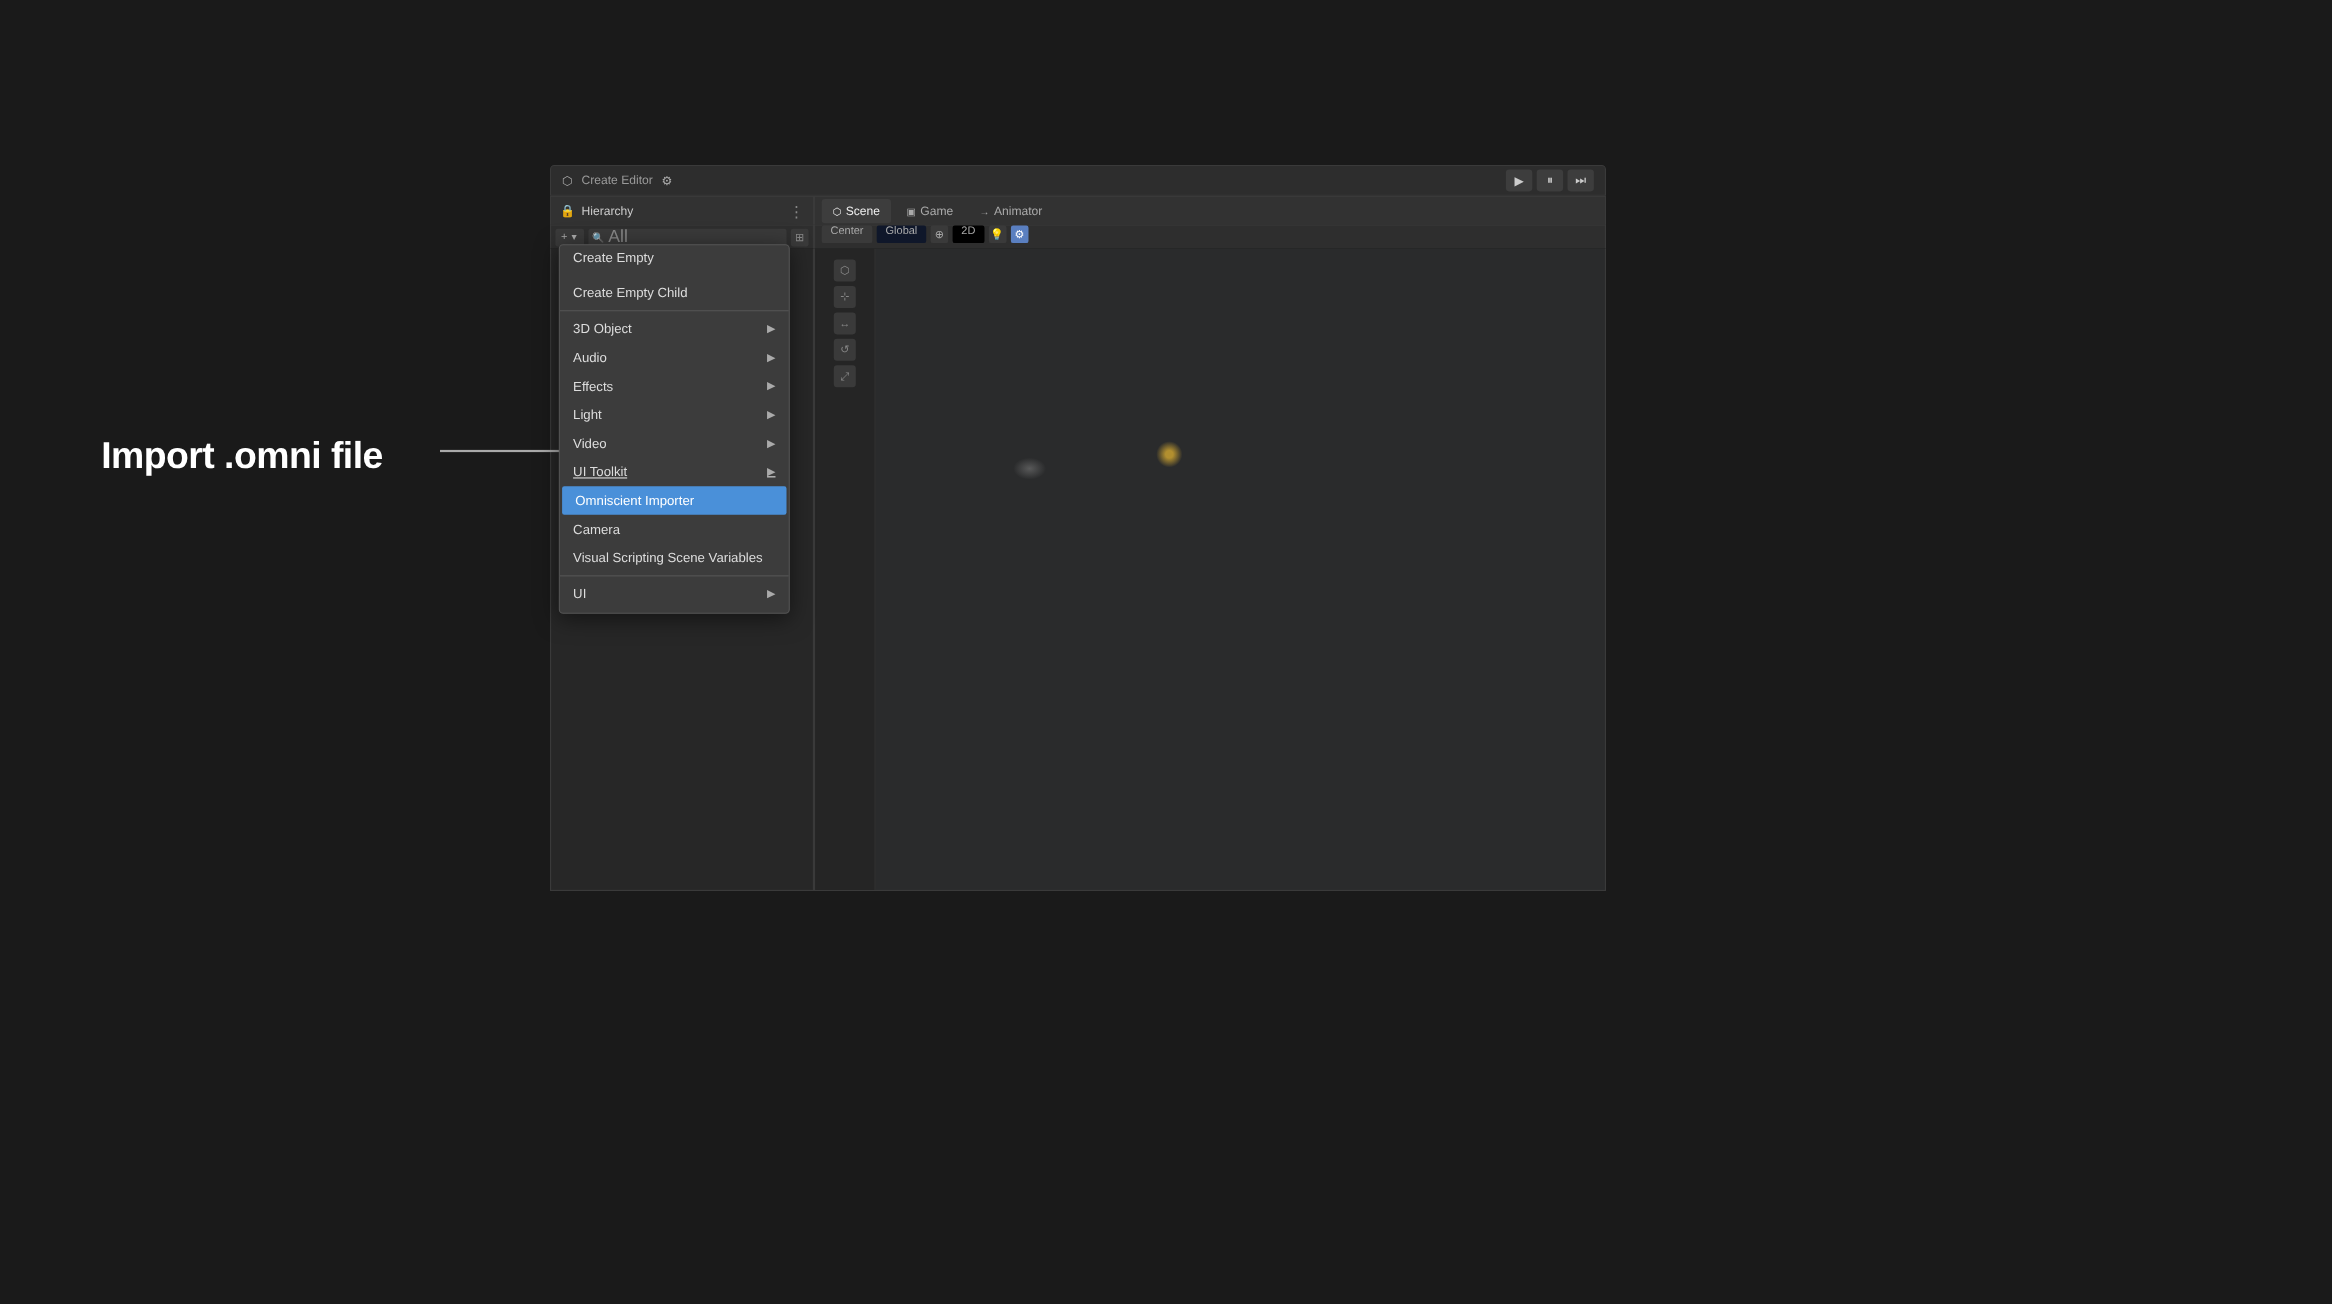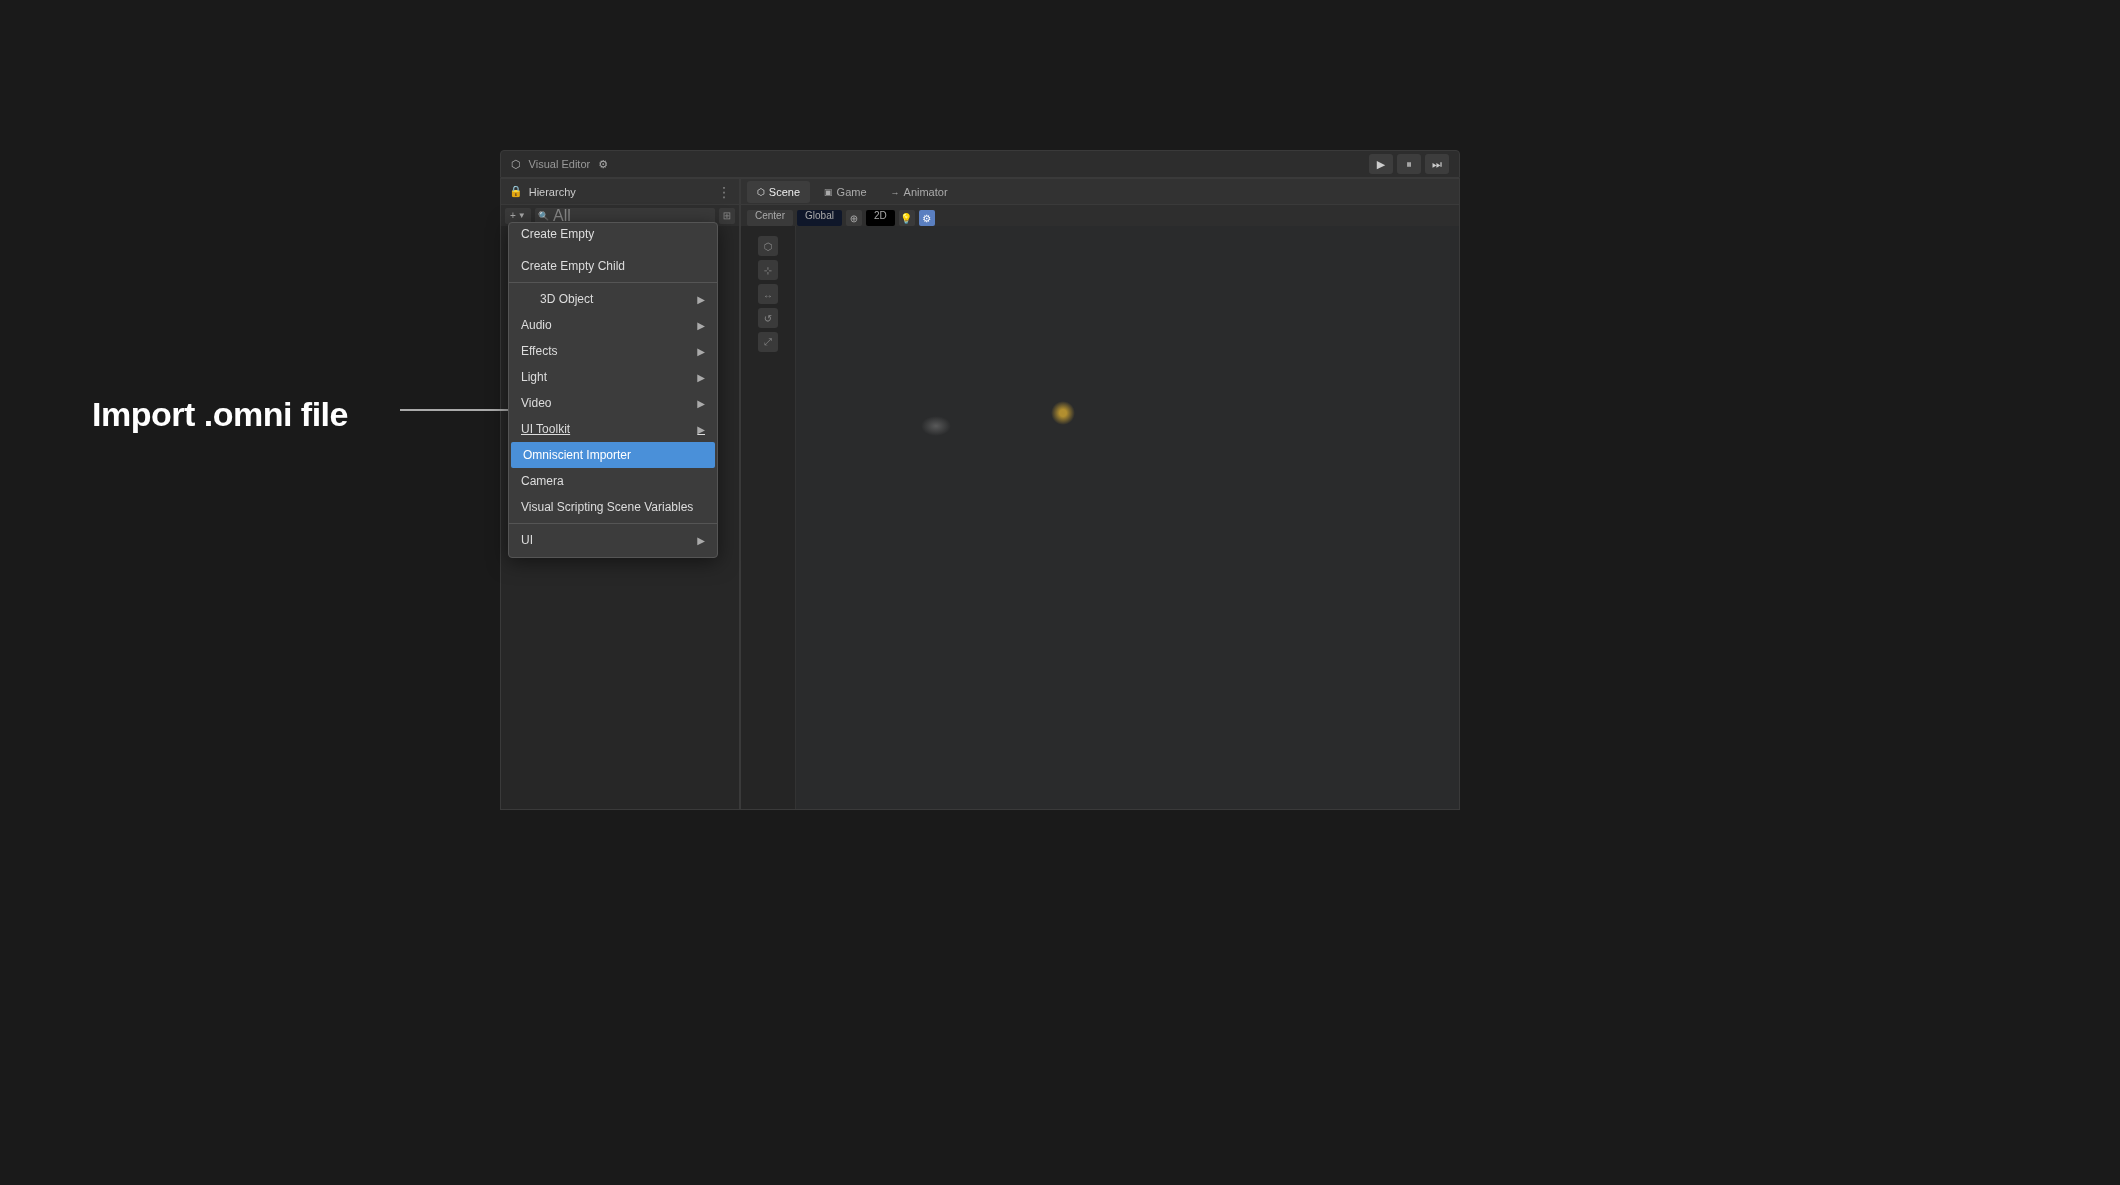--- a/index.html
+++ b/index.html
@@ -15,21 +15,21 @@
 
     .toolbar-spacer { flex: 1; }
   </style>
 </head>
 <body>
 
 <div style="position:absolute;top:0;left:0;width:2120px;height:1185px;background:#1a1a1a;"></div>
 
 <div style="position:absolute;top:150px;left:500px;width:960px;height:28px;background:#2d2d2d;border-radius:4px 4px 0 0;border:1px solid #3a3a3a;display:flex;align-items:center;padding:0 10px;gap:8px;">
   <span style="font-size:11px;color:#aaa;">⬡</span>
-  <span style="font-size:11px;color:#999;">Visual Editor</span>
+  <span style="font-size:11px;color:#999;">Create Editor</span>
   <span style="font-size:11px;color:#aaa;">⚙</span>
   <div class="toolbar-spacer"></div>
   <div style="display:flex;gap:4px;">
     <div style="width:24px;height:20px;background:#3d3d3d;border-radius:3px;display:flex;align-items:center;justify-content:center;color:#ccc;font-size:11px;">▶</div>
     <div style="width:24px;height:20px;background:#3d3d3d;border-radius:3px;display:flex;align-items:center;justify-content:center;color:#ccc;font-size:11px;">⏸</div>
     <div style="width:24px;height:20px;background:#3d3d3d;border-radius:3px;display:flex;align-items:center;justify-content:center;color:#ccc;font-size:11px;">⏭</div>
   </div>
 </div>
 
 <div style="position:absolute;top:178px;left:500px;width:240px;height:26px;background:#323232;border:1px solid #3a3a3a;border-bottom:none;display:flex;align-items:center;padding:0 8px;gap:6px;">
@@ -61,21 +61,21 @@
   <div style="height:22px;padding:0 10px;font-size:11px;color:#aaa;display:flex;align-items:center;gap:4px;background:transparent;border-radius:3px;">
     <span style="font-size:9px;">▣</span>
     <span>Game</span>
   </div>
   <div style="height:22px;padding:0 10px;font-size:11px;color:#aaa;display:flex;align-items:center;gap:4px;background:transparent;border-radius:3px;">
     <span style="font-size:9px;">→</span>
     <span>Animator</span>
   </div>
 </div>
 
-<div style="position:absolute;top:204px;left:740px;width:720px;height:22px;background:#2e2e2e;border:1px solid #3a3a3a;border-bottom:none;display:flex;align-items:flex-end;padding:0 6px;gap:4px;">
+<div style="position:absolute;top:204px;left:740px;width:720px;height:22px;background:#2e2e2e;border:1px solid #3a3a3a;border-bottom:none;display:flex;align-items:flex-start;padding:0 6px;gap:4px;">
   <div style="height:16px;padding:0 8px;background:#3a3a3a;border-radius:2px;font-size:10px;color:#aaa;">Center</div>
   <div style="height:16px;padding:0 8px;background:#0f172a;border-radius:2px;font-size:10px;color:#aaa;">Global</div>
   <div style="width:16px;height:16px;background:#3a3a3a;border-radius:2px;font-size:10px;color:#aaa;display:flex;align-items:center;justify-content:center;">⊕</div>
   <div style="height:16px;padding:0 8px;background:#000000;border-radius:2px;font-size:10px;color:#aaa;">2D</div>
   <div style="width:16px;height:16px;background:#3a3a3a;border-radius:2px;font-size:10px;color:#aaa;display:flex;align-items:center;justify-content:center;">💡</div>
   <div style="width:16px;height:16px;background:#5a7fc0;border-radius:2px;font-size:10px;color:#fff;display:flex;align-items:center;justify-content:center;">⚙</div>
 </div>
 
 <div style="position:absolute;top:226px;left:740px;width:720px;height:584px;background:#2a2b2c;border:1px solid #3a3a3a;border-top:none;overflow:hidden;">
 
@@ -112,21 +112,21 @@
   <div style="height:26px;padding:0 12px;display:flex;align-items:flex-start;justify-content:space-between;font-size:12px;color:#ddd;cursor:pointer;">
     <span>Create Empty</span>
   </div>
 
   <div style="height:26px;padding:0 12px;display:flex;align-items:center;justify-content:space-between;font-size:12px;color:#ddd;cursor:pointer;">
     <span>Create Empty Child</span>
   </div>
 
   <div style="height:1px;background:#555;margin:3px 0;"></div>
 
-  <div style="height:26px;padding:0 12px;display:flex;align-items:center;justify-content:space-between;font-size:12px;color:#ddd;cursor:pointer;margin-left:19px;">
+  <div style="height:26px;padding:0 12px;display:flex;align-items:center;justify-content:space-between;font-size:12px;color:#ddd;cursor:pointer;">
     <span>3D Object</span>
     <span style="color:#aaa;font-size:10px;">▶</span>
   </div>
 
   <div style="height:26px;padding:0 12px;display:flex;align-items:center;justify-content:space-between;font-size:12px;color:#ddd;cursor:pointer;">
     <span>Audio</span>
     <span style="color:#aaa;font-size:10px;">▶</span>
   </div>
 
   <div style="height:26px;padding:0 12px;display:flex;align-items:center;justify-content:space-between;font-size:12px;color:#ddd;cursor:pointer;">

